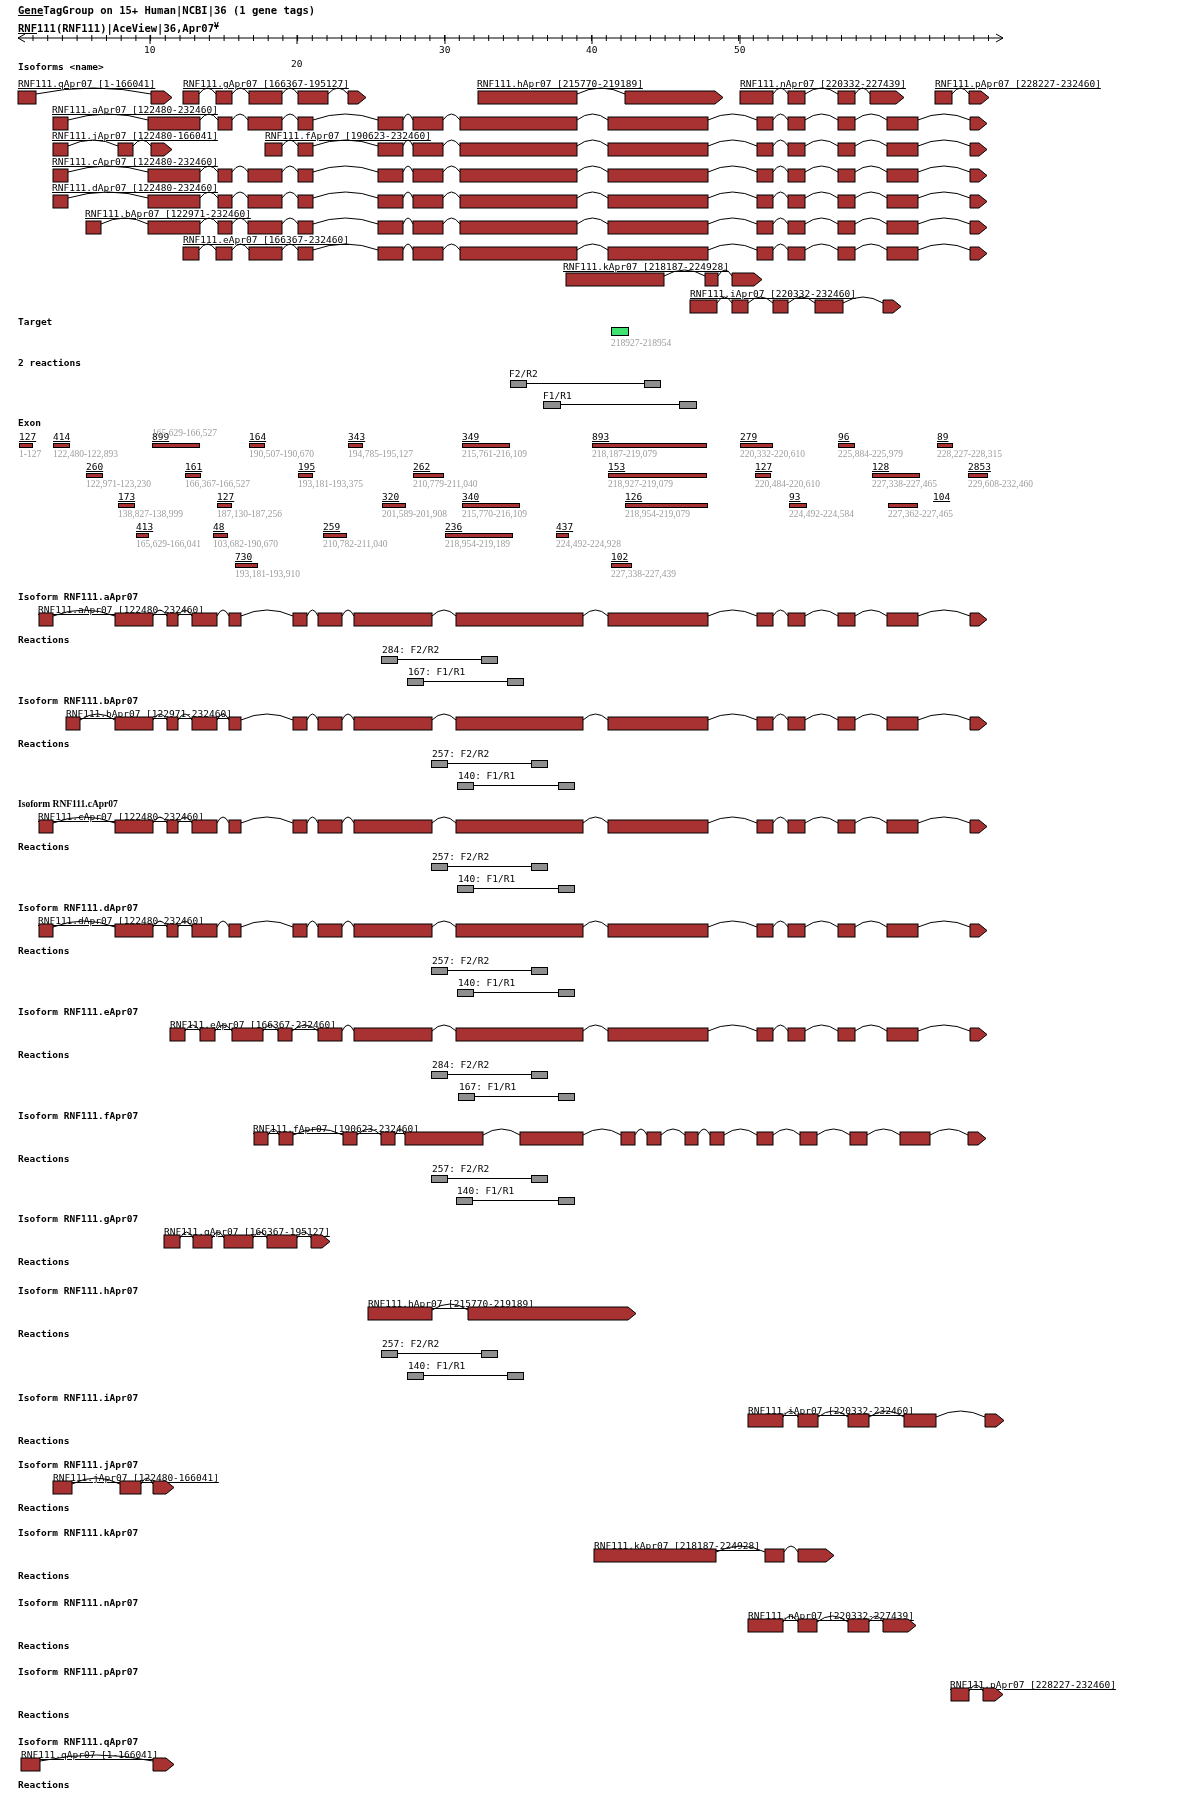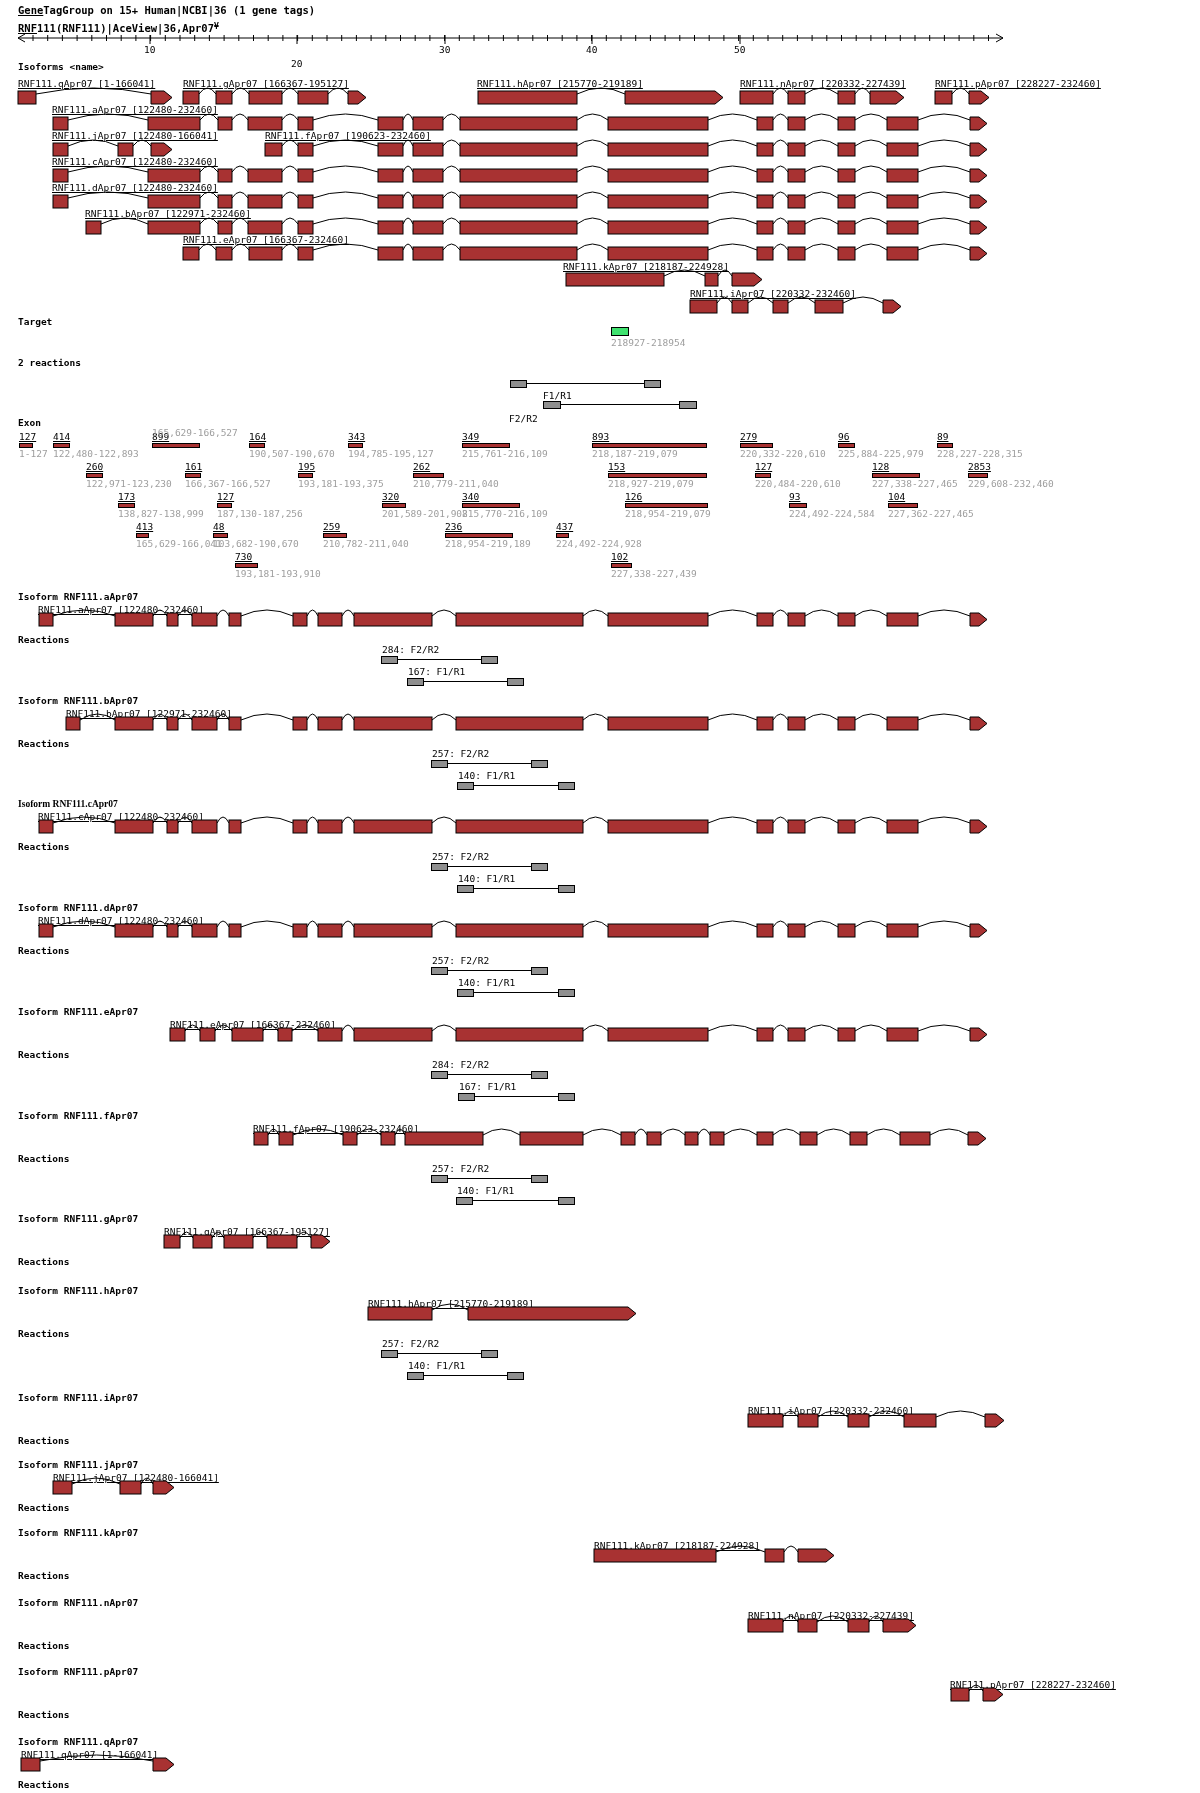--- a/index.html
+++ b/index.html
@@ -1,21 +1,21 @@
 <!DOCTYPE html>
 <html><head>
 <meta charset="utf-8">
 <style>
   html,body{margin:0;padding:0;background:#fff;}
   #root{position:relative;width:1200px;height:1793px;background:#fff;overflow:hidden;
         font-family:"DejaVu Sans Mono","Liberation Mono",monospace;color:#000;}
   .txt{position:absolute;white-space:pre;font-size:9.5px;line-height:10px;}
   .ttl{font-size:10.5px;line-height:11px;font-weight:bold;}
   .hdr{font-weight:bold;}
-  .gray{color:#9e9e9e;}
+  .gray{color:#9e9e9e;font-family:Liberation Serif, serif;}
   .u{text-decoration:underline;}
   .sup{font-size:8px;vertical-align:3px;}
   .box{position:absolute;box-sizing:border-box;border:1px solid #000;}
   .bar{position:absolute;box-sizing:border-box;border:1px solid #000;}
   .hline{position:absolute;height:1px;background:#000;}
   svg{position:absolute;overflow:visible;}
 </style>
 </head>
 <body>
 
@@ -390,21 +390,21 @@
         <rect x="951" y="12" width="18" height="13" fill="#a83232" stroke="#000000"></rect>
         <polygon points="983,12 995,12 1003,18.5 995,25 983,25" fill="#a83232" stroke="#000000"></polygon>
       </svg>
       <div class="txt u" style="left: 21px; top: 1750px;">RNF111.qApr07 [1-166041]</div>
       <svg width="1100" height="28" style="left: 0px; top: 1746px;">
         <path d="M 40 15 Q 96.5 3 153 15 " stroke="#000" fill="none"></path>
         <rect x="21" y="12" width="19" height="13" fill="#a83232" stroke="#000000"></rect>
         <polygon points="153,12 166,12 174,18.5 166,25 153,25" fill="#a83232" stroke="#000000"></polygon>
       </svg>
       <div class="box" style="left: 611px; top: 327px; width: 18px; height: 9px; background: rgb(63, 226, 111);"></div>
-      <div class="txt" style="left: 509px; top: 369px; margin-top: 45px;">F2/R2</div>
+      <div class="txt" style="left: 509px; top: 369px;">F2/R2</div>
       <div class="box" style="left: 510px; top: 380px; width: 17px; height: 8px; background: rgb(143, 143, 143);"></div>
       <div class="box" style="left: 644px; top: 380px; width: 17px; height: 8px; background: rgb(143, 143, 143);"></div>
       <div class="hline" style="left: 527px; top: 383px; width: 117px;"></div>
       <div class="txt" style="left: 543px; top: 391px;">F1/R1</div>
       <div class="box" style="left: 543px; top: 401px; width: 18px; height: 8px; background: rgb(143, 143, 143);"></div>
       <div class="box" style="left: 679px; top: 401px; width: 18px; height: 8px; background: rgb(143, 143, 143);"></div>
       <div class="hline" style="left: 561px; top: 404px; width: 118px;"></div>
       <div class="txt" style="left: 382px; top: 645px;">284: F2/R2</div>
       <div class="box" style="left: 381px; top: 656px; width: 17px; height: 8px; background: rgb(143, 143, 143);"></div>
       <div class="box" style="left: 481px; top: 656px; width: 17px; height: 8px; background: rgb(143, 143, 143);"></div>
@@ -526,21 +526,21 @@
       <div class="txt gray" style="left: 382px; top: 509px;">201,589-201,908</div>
       <div class="txt u" style="left: 462px; top: 492px;">340</div>
       <div class="bar" style="left: 462px; top: 503px; width: 58px; height: 5px; background: rgb(168, 50, 50);"></div>
       <div class="txt gray" style="left: 462px; top: 509px;">215,770-216,109</div>
       <div class="txt u" style="left: 625px; top: 492px;">126</div>
       <div class="bar" style="left: 625px; top: 503px; width: 83px; height: 5px; background: rgb(168, 50, 50);"></div>
       <div class="txt gray" style="left: 625px; top: 509px;">218,954-219,079</div>
       <div class="txt u" style="left: 789px; top: 492px;">93</div>
       <div class="bar" style="left: 789px; top: 503px; width: 18px; height: 5px; background: rgb(168, 50, 50);"></div>
       <div class="txt gray" style="left: 789px; top: 509px;">224,492-224,584</div>
-      <div class="txt u" style="left: 888px; top: 492px; text-align: center;">104</div>
+      <div class="txt u" style="left: 933px; top: 492px; text-align: center;">104</div>
       <div class="bar" style="left: 888px; top: 503px; width: 30px; height: 5px; background: rgb(168, 50, 50);"></div>
       <div class="txt gray" style="left: 888px; top: 509px;">227,362-227,465</div>
       <div class="txt u" style="left: 136px; top: 522px;">413</div>
       <div class="bar" style="left: 136px; top: 533px; width: 13px; height: 5px; background: rgb(168, 50, 50);"></div>
       <div class="txt gray" style="left: 136px; top: 539px;">165,629-166,041</div>
       <div class="txt u" style="left: 213px; top: 522px;">48</div>
       <div class="bar" style="left: 213px; top: 533px; width: 15px; height: 5px; background: rgb(168, 50, 50);"></div>
       <div class="txt gray" style="left: 213px; top: 539px;">103,682-190,670</div>
       <div class="txt u" style="left: 323px; top: 522px;">259</div>
       <div class="bar" style="left: 323px; top: 533px; width: 24px; height: 5px; background: rgb(168, 50, 50);"></div>

